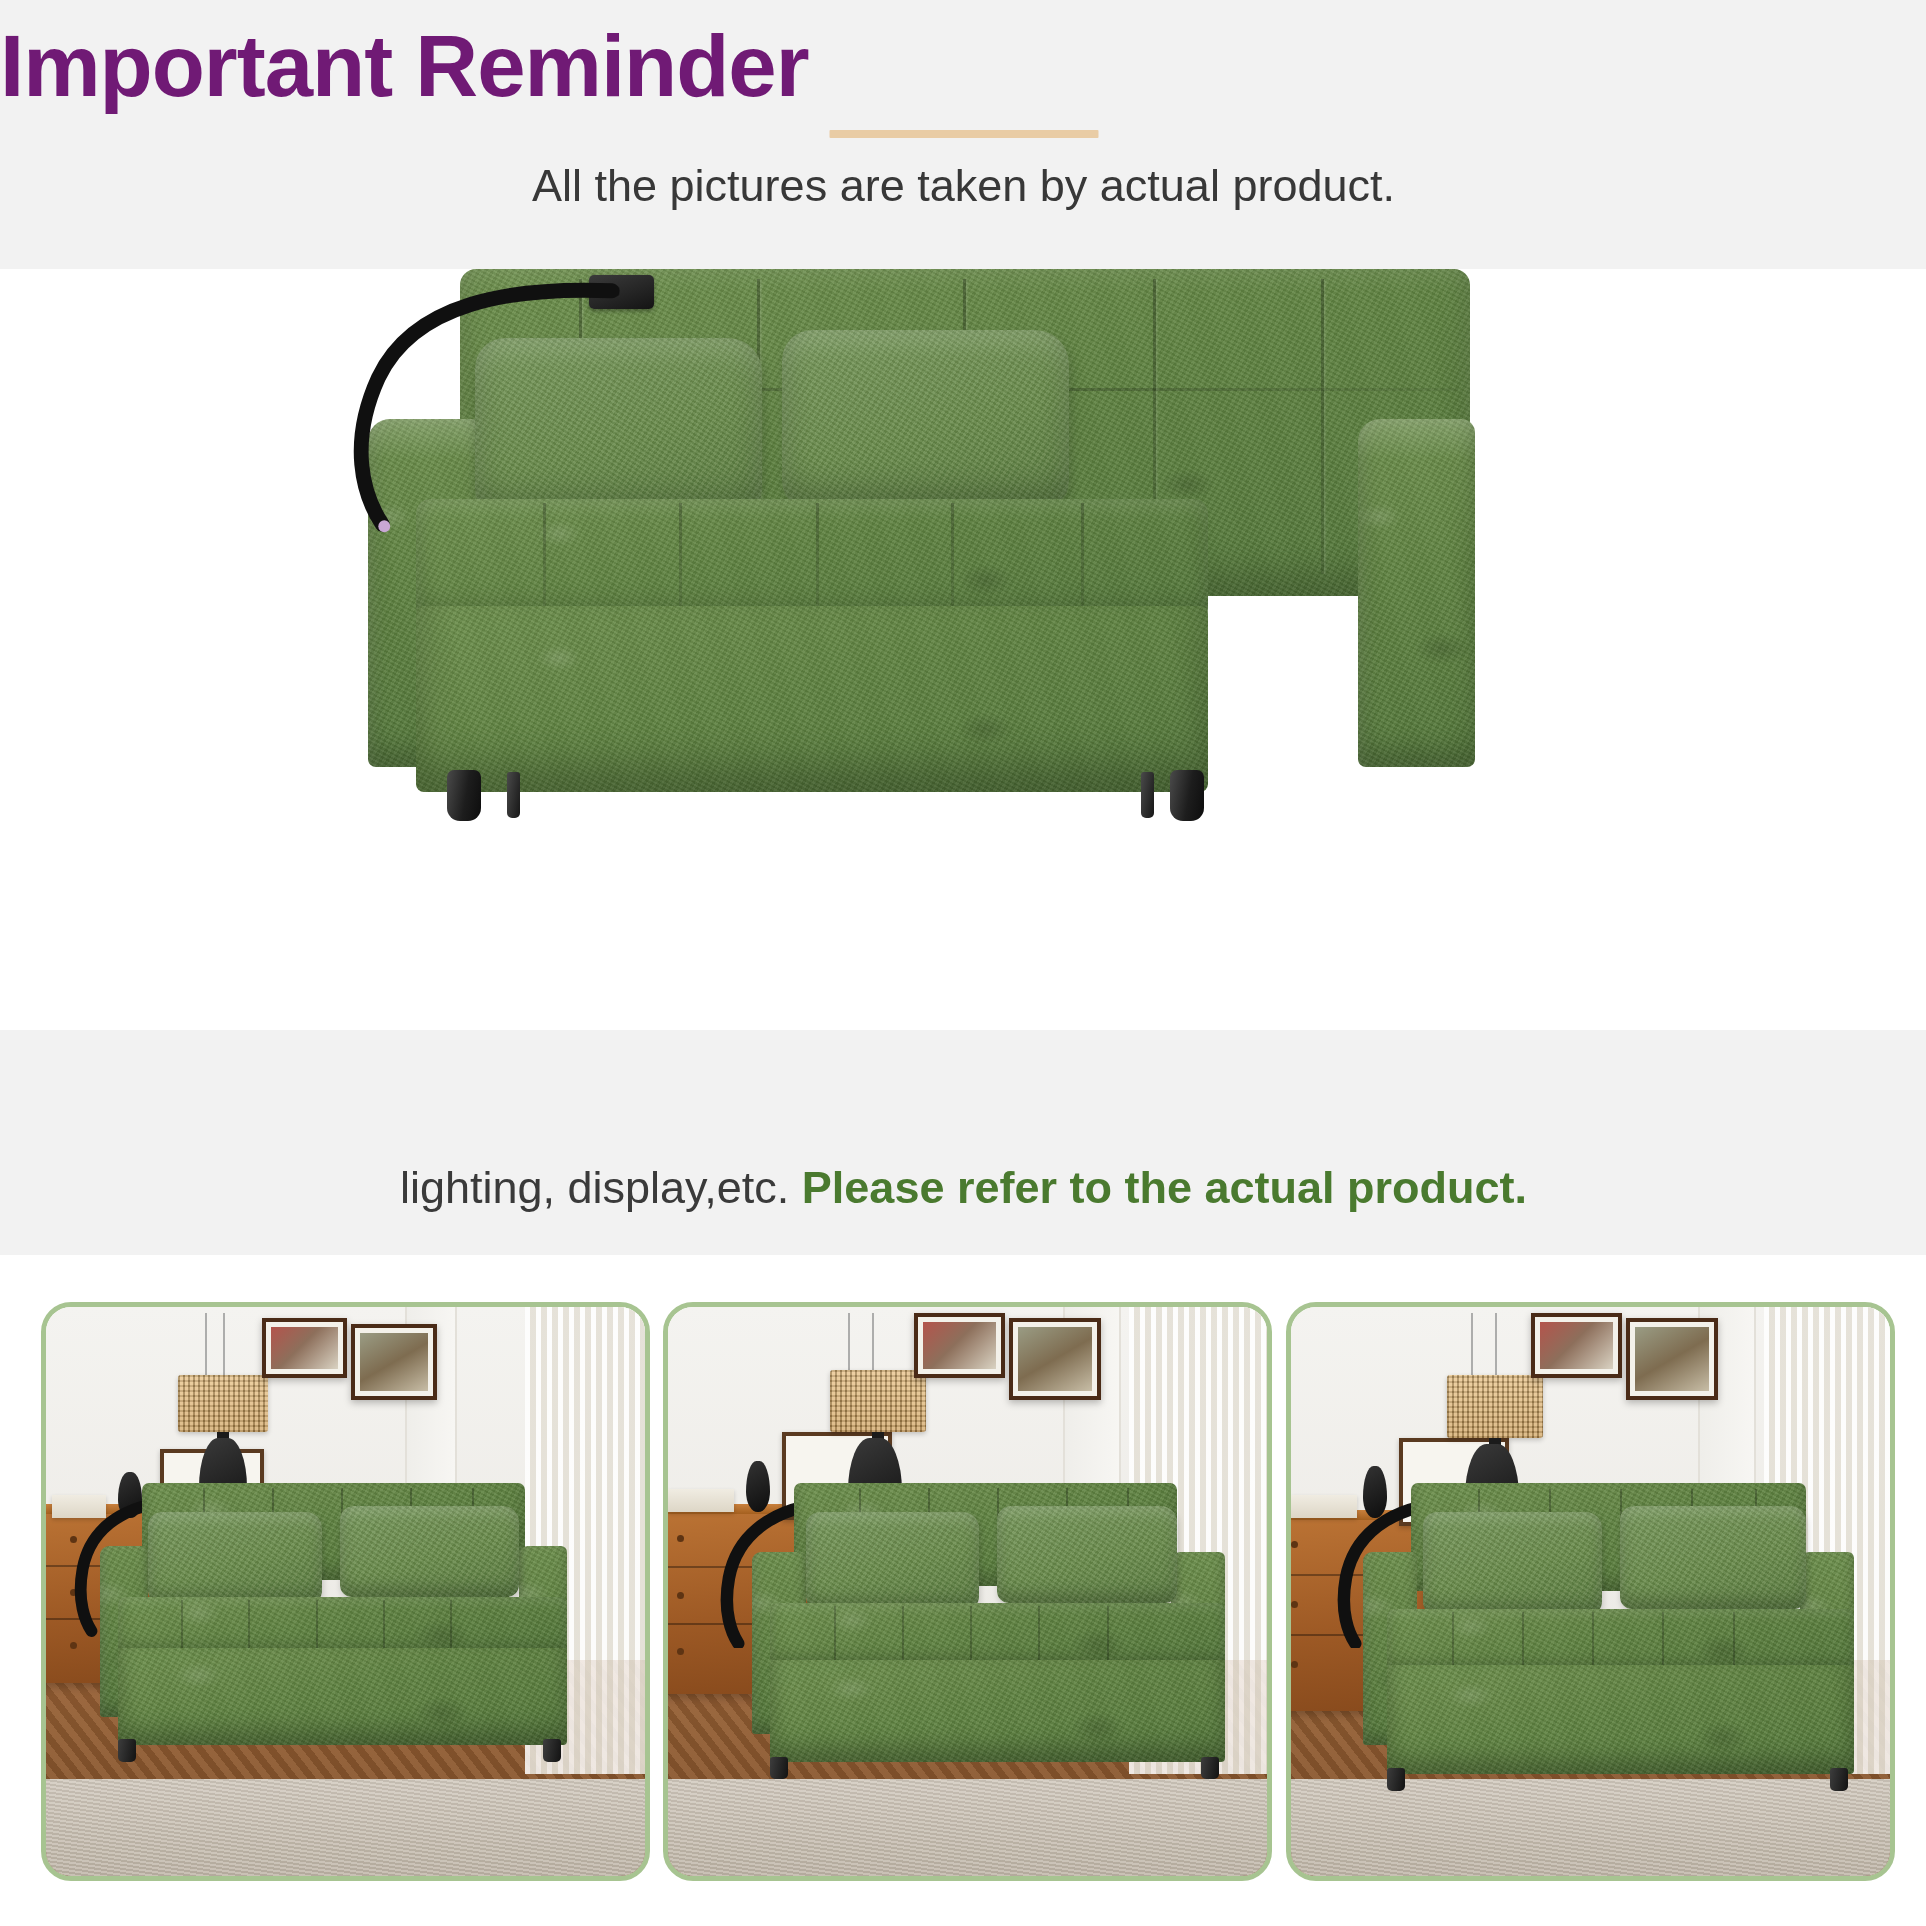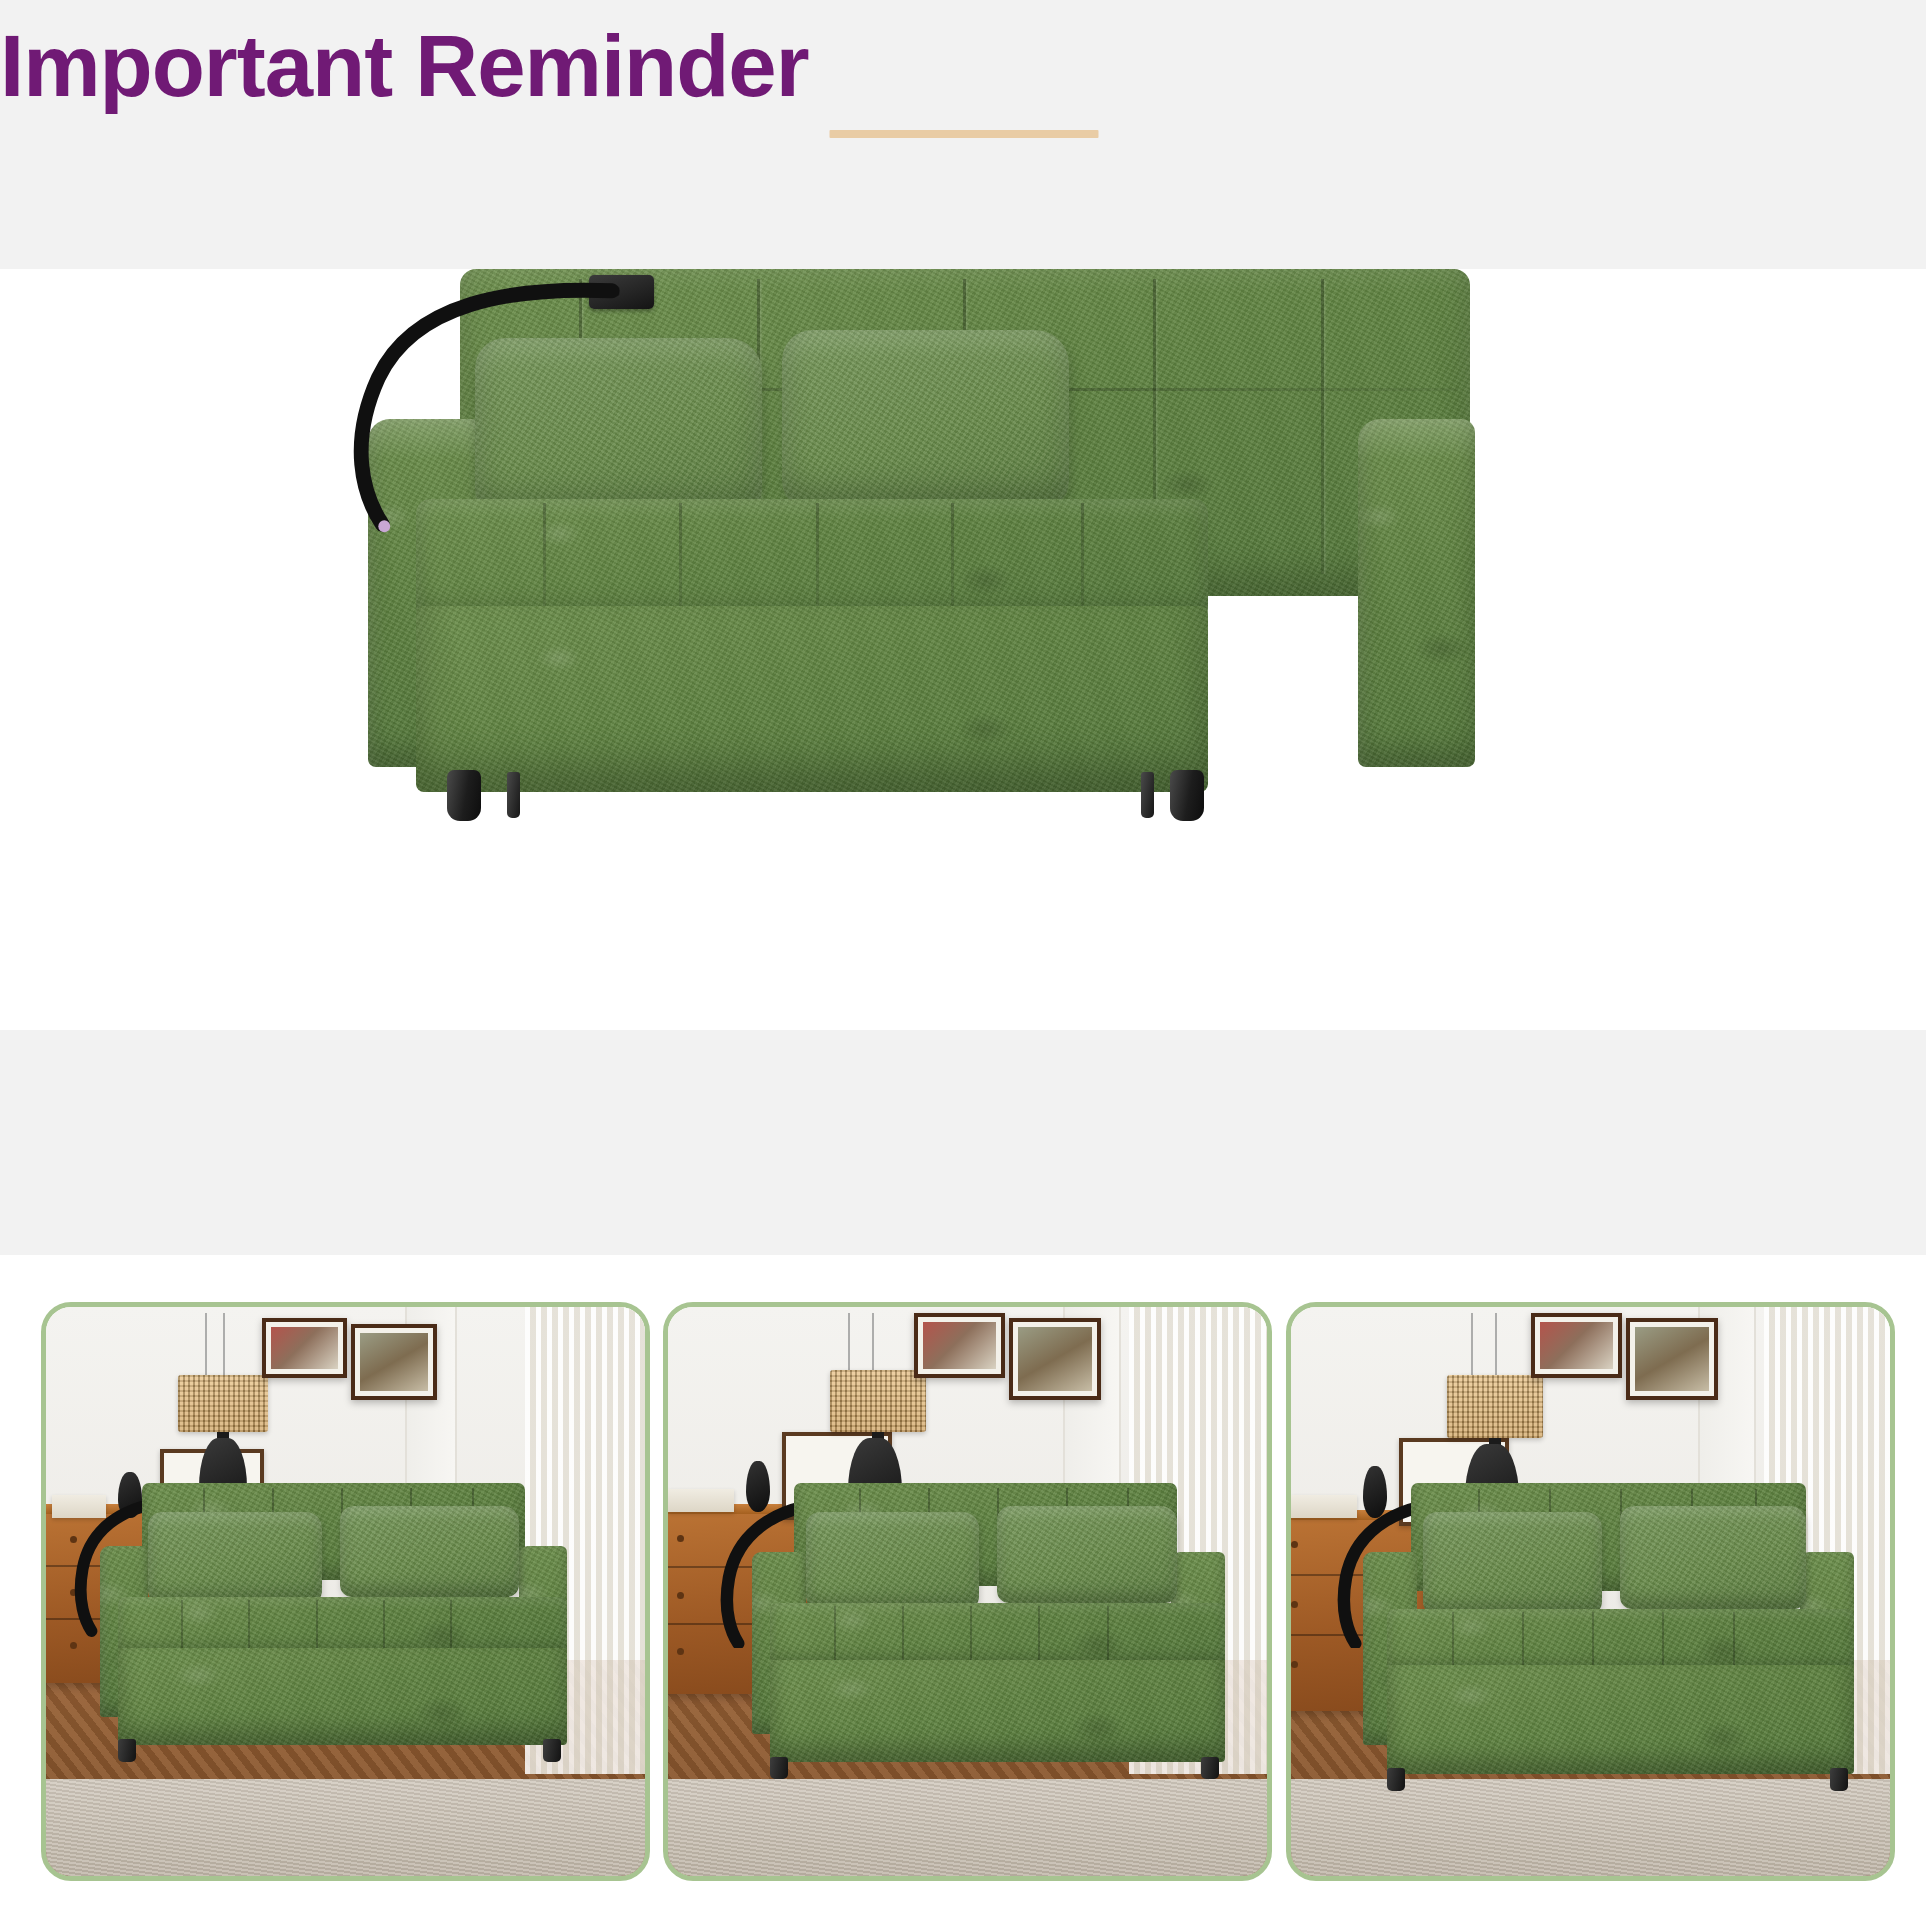--- a/index.html
+++ b/index.html
@@ -214,20 +214,21 @@
   .t-port{position:absolute;border-radius:3px;background:#141414;}
 </style>
 </head>
 <body>
 
 <div class="page">
 
   <div class="banner">
     <div class="banner-title">Important Reminder</div>
     <div class="banner-divider"></div>
+    <div class="banner-sub">All the pictures are taken by actual product.</div>
   </div>
 
   <div class="hero">
     <div class="hero-stage">
 
       <div class="sofa fabric h-back">
         <div class="seam" style="left:119px;"></div>
         <div class="seam" style="left:297px;"></div>
         <div class="seam" style="left:503px;"></div>
         <div class="seam" style="left:693px;"></div>
@@ -263,20 +264,23 @@
       <div class="port"></div>
       <svg class="cable" viewBox="0 0 420 290">
         <path d="M318 22 C 215 18, 118 34, 82 110 C 52 176, 66 228, 86 258" fill="none" stroke="#101010" stroke-width="15" stroke-linecap="round"></path>
         <circle cx="88" cy="260" r="6" fill="#c9a8d4"></circle>
       </svg>
 
     </div>
   </div>
 
   <div class="notice">
+    <div class="notice-line notice-l2">
+      <span>lighting, display,etc. </span><span class="notice-em">Please refer to the actual product.</span>
+    </div>
   </div>
 
   <div class="thumbs">
 
     <div class="thumb thumb-1">
       <div class="scene">
         <div class="wall"></div>
         <div class="wall-panel" style="left:60%;width:8%;"></div>
         <div class="floor"></div>
         <div class="rug"></div>

